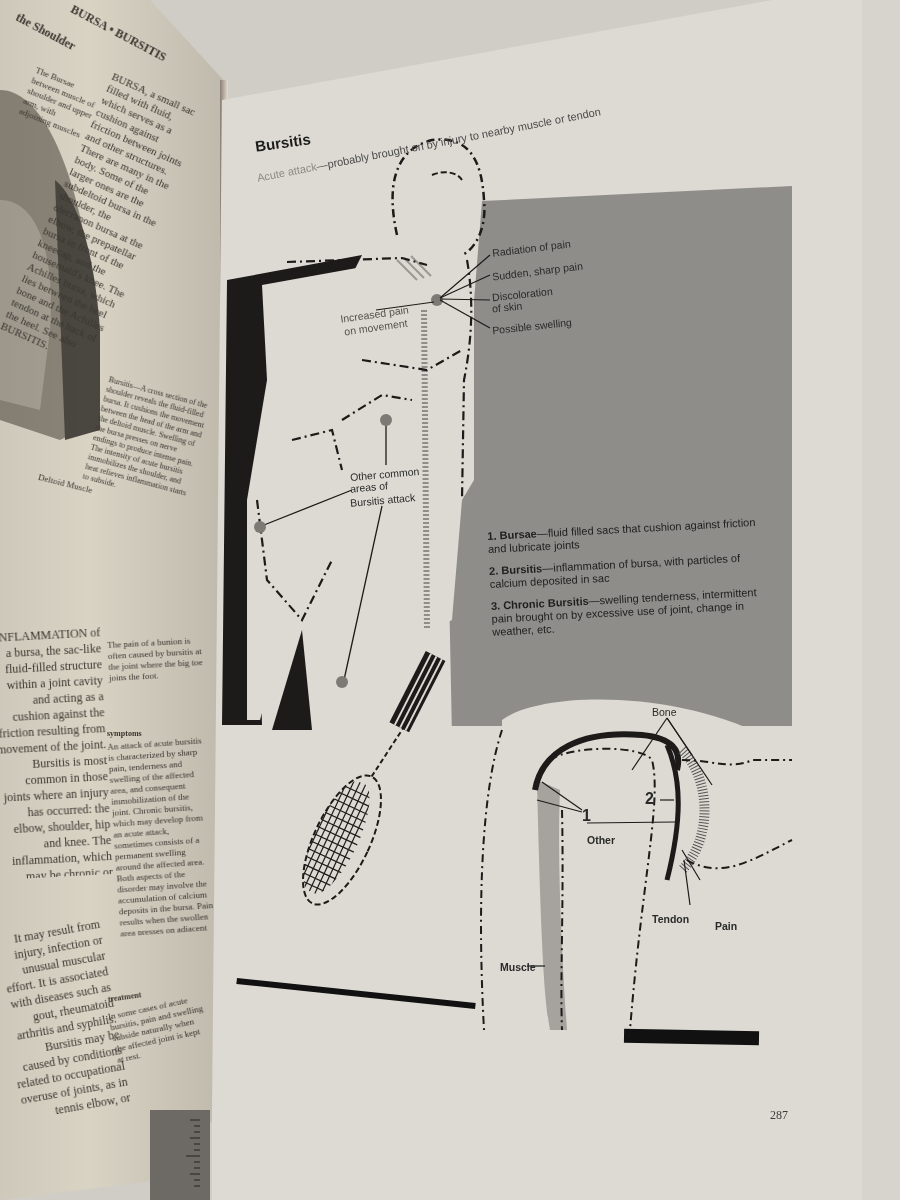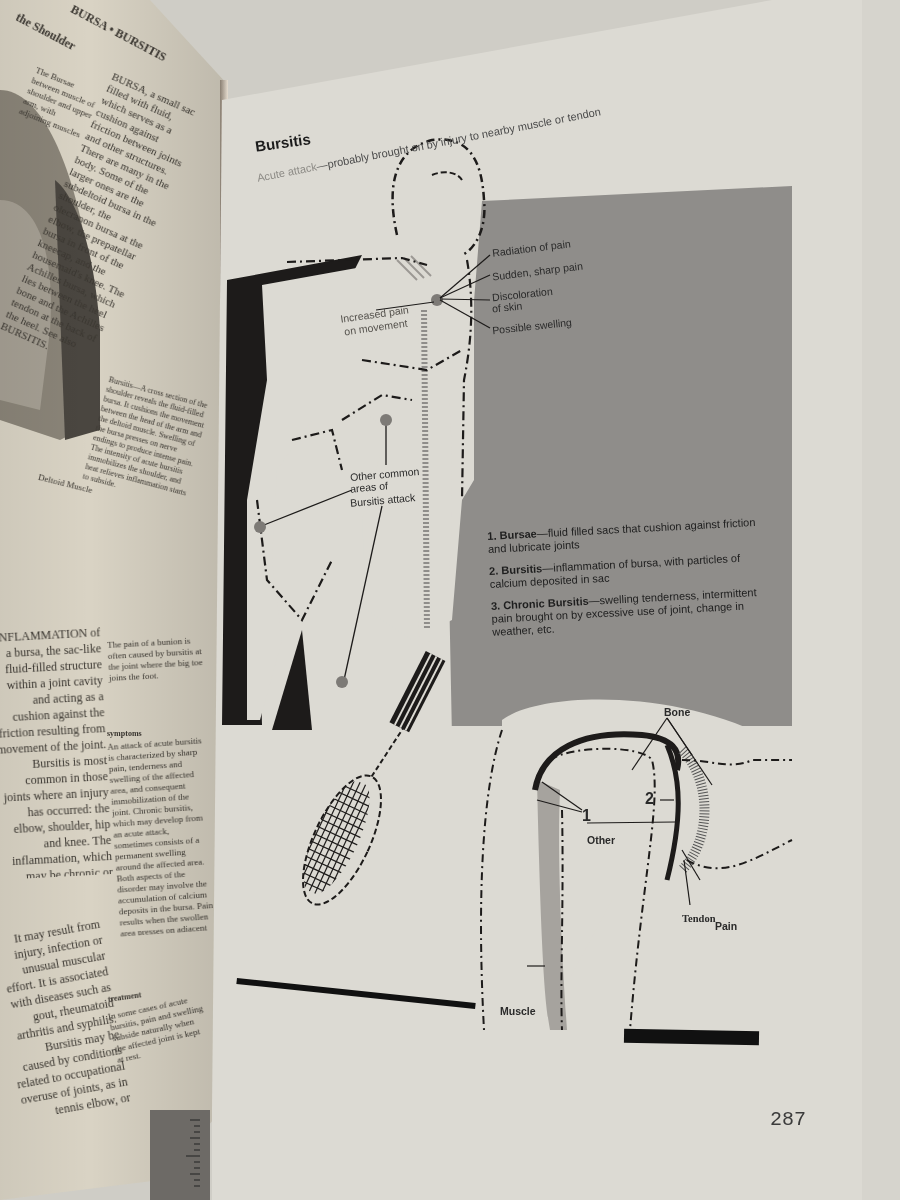--- a/index.html
+++ b/index.html
@@ -22,21 +22,21 @@
     clip-path: polygon(5px 25px, 140px 0, 110px 60px, 55px 140px, 35px 290px, 40px 470px, 0 470px); }
   .black-shape2 { position:absolute; left:60px; top:630px; width:40px; height:100px; background:#1d1b1a;
     clip-path: polygon(30px 0, 40px 100px, 0 100px); }
   .label { position:absolute; font-size:10.5px; color:#2a2a2a; line-height:12px; white-space:nowrap; }
   .label.grey { color:#55524d; }
   .defs { position:absolute; left:275px; top:530px; width:270px; font-size:11px; line-height:13px; color:#1e1e1e; transform:rotate(-3deg); transform-origin:left top; }
   .defs p { margin:0 0 9px 0; }
   .defs b { font-weight:bold; }
   .rule1 { position:absolute; left:25px; top:978px; width:240px; height:6px; background:#111; transform:rotate(6deg); transform-origin:left top; }
   .rule2 { position:absolute; left:412px; top:1030px; width:135px; height:14px; background:#111; transform:rotate(1deg); }
-  .page-num { position:absolute; left:558px; top:1108px; font-family:Liberation Mono, monospace; font-size:20px; color:#3b3b3b; }
+  .page-num { position:absolute; left:558px; top:1108px; font-family:Liberation Serif, serif; font-size:12px; color:#3b3b3b; }
   .ruler { position:absolute; left:150px; top:1110px; width:60px; height:90px; background:#6d6a66; }
   svg.art { position:absolute; left:0; top:0; }
 </style>
 </head>
 <body>
 
 <div class="bg-right"></div>
 
 <div class="left-page">
   <svg class="art" width="230" height="1200">
@@ -211,26 +211,26 @@
     <div class="label" style="left:138px;top:468px;transform:rotate(-5deg);">Other common</div>
     <div class="label" style="left:138px;top:481px;transform:rotate(-5deg);">areas of</div>
     <div class="label" style="left:138px;top:494px;transform:rotate(-5deg);">Bursitis attack</div>
 
     <div class="defs">
       <p><b>1. Bursae</b><span>—fluid filled sacs that cushion against friction and lubricate joints</span></p>
       <p><b>2. Bursitis</b><span>—inflammation of bursa, with particles of calcium deposited in sac</span></p>
       <p><b>3. Chronic Bursitis</b><span>—swelling tenderness, intermittent pain brought on by excessive use of joint, change in weather, etc.</span></p>
     </div>
 
-    <div class="label" style="left:452px;top:706px;font-weight:bold;">Bone</div>
+    <div class="label" style="left:440px;top:706px;font-weight:normal;">Bone</div>
     <div class="label" style="left:370px;top:810px;font-weight:bold;font-size:16px;">1</div>
     <div class="label" style="left:433px;top:793px;font-weight:bold;font-size:16px;">2</div>
     <div class="label" style="left:375px;top:834px;font-weight:bold;">Other</div>
     <div class="label" style="left:503px;top:920px;font-weight:bold;">Pain</div>
-    <div class="label" style="left:470px;top:913px;font-weight:bold;font-family:Liberation Serif, serif;">Tendon</div>
-    <div class="label" style="left:288px;top:961px;font-weight:bold;margin-top:44px;">Muscle</div>
+    <div class="label" style="left:440px;top:913px;font-weight:bold;">Tendon</div>
+    <div class="label" style="left:288px;top:961px;font-weight:bold;">Muscle</div>
 
     <div class="rule1"></div>
     <div class="rule2"></div>
 
     <div class="page-num">287</div>
   </div>
 </div>
 
 </body></html>

